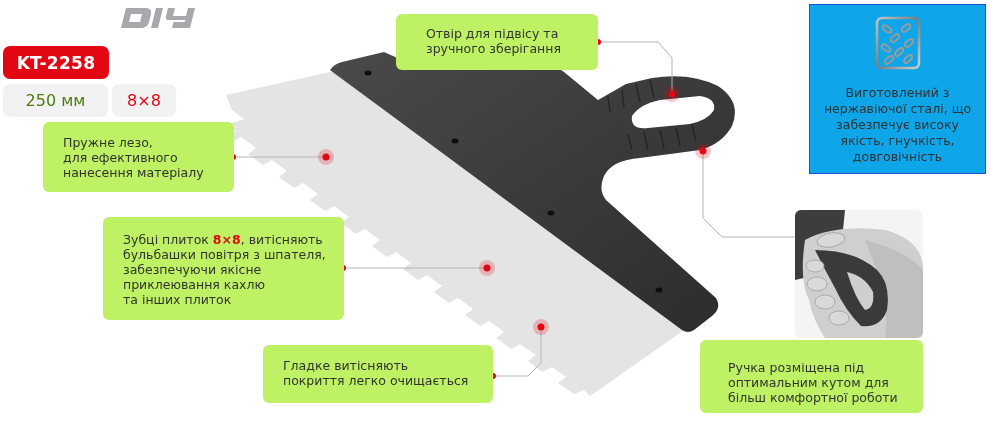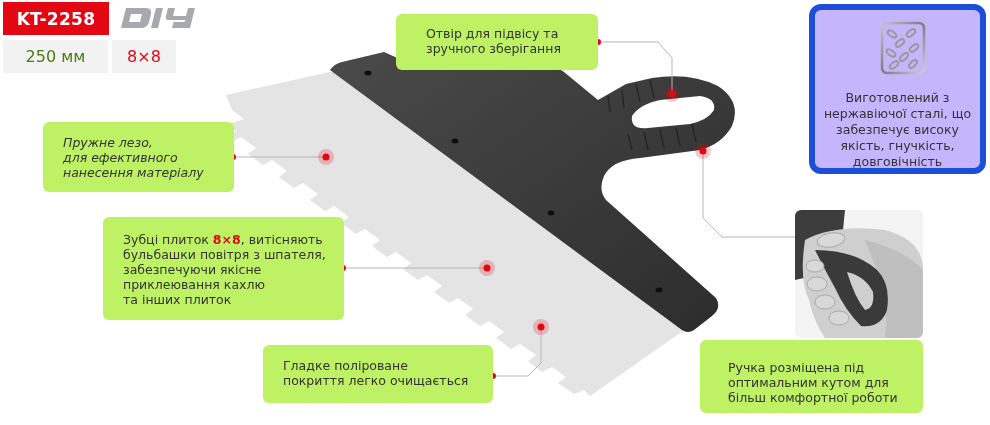--- a/index.html
+++ b/index.html
@@ -1,40 +1,40 @@
 <!DOCTYPE html>
 <html><head>
 <meta charset="utf-8">
 <style>
   * { box-sizing: border-box; margin: 0; padding: 0; }
   html, body { width: 990px; height: 425px; background: #ffffff; overflow: hidden; }
   body { position: relative; font-family: "DejaVu Sans", "Liberation Sans", sans-serif; color: #3a3a3a; }
 
-  .badge { position: absolute; border-radius: 0; display: flex; align-items: center; justify-content: center; font-weight: bold; }
+  .badge { position: absolute; border-radius: 7px; display: flex; align-items: center; justify-content: center; font-weight: bold; margin-top: 44px; }
   .badge-code { left: 3px; top: 2px; width: 106px; height: 33px; background: #e30613; color: #fff; font-size: 17px; letter-spacing: 0.3px; }
   .badge-size { left: 3px; top: 40px; width: 105px; height: 33px; background: #f2f2f2; color: #4d7c0f; font-size: 16px; font-weight: normal; }
   .badge-teeth { left: 112px; top: 40px; width: 64px; height: 33px; background: #f2f2f2; color: #e30613; font-size: 16px; font-weight: normal; }
 
   .diy-logo { position: absolute; left: 120px; top: 6px; }
 
   .callout { position: absolute; background: #bef264; border-radius: 6px; font-size: 12.5px; line-height: 15px; color: #333; padding: 0; }
   .callout .txt { position: absolute; white-space: pre-line; }
   .c-hole { left: 396px; top: 14px; width: 202px; height: 56px; }
   .c-hole .txt { left: 30px; top: 12px; }
   .c-blade { left: 43px; top: 122px; width: 191px; height: 70px; }
-  .c-blade .txt { left: 20px; top: 13px; font-style: italic; }
+  .c-blade .txt { left: 20px; top: 13px; }
   .c-teeth { left: 103px; top: 217px; width: 141px; height: 103px; width: 241px; }
   .c-teeth .txt { left: 20px; top: 15px; }
   .c-teeth .hl { color: #e30613; font-weight: bold; }
   .c-smooth { left: 263px; top: 345px; width: 230px; height: 58px; }
   .c-smooth .txt { left: 20px; top: 13px; }
   .c-handle { left: 700px; top: 340px; width: 223px; height: 73px; }
   .c-handle .txt { left: 28px; top: 20px; }
 
-  .c-steel { position: absolute; left: 809px; top: 4px; width: 177px; height: 170px; background: #c4b5fd; border: 6px solid #1d4ed8; border-radius: 12px; }
+  .c-steel { position: absolute; left: 809px; top: 4px; width: 177px; height: 170px; background: #0ea5e9; border: 1px solid #1d4ed8; border-radius: 0; }
   .c-steel .txt { position: absolute; left: 0; width: 100%; top: 80px; text-align: center; font-size: 12.5px; line-height: 16px; color: #333; white-space: pre-line; }
   .c-steel .steel-icon { position: absolute; left: 65px; top: 11px; }
 
   .photo { position: absolute; left: 795px; top: 210px; width: 128px; height: 128px; background: #f4f4f4; border-radius: 6px; overflow: hidden; }
 
   .stage { position: absolute; left: 0; top: 0; }
 </style>
 </head>
 <body>
 
@@ -149,21 +149,21 @@
 
 <div class="callout c-teeth">
   <span class="txt"><span>Зубці плиток </span><span class="hl">8×8</span><span>, витісняють
 бульбашки повітря з шпателя,
 забезпечуючи якісне
 приклеювання кахлю
 та інших плиток</span></span>
 </div>
 
 <div class="callout c-smooth">
-  <span class="txt">Гладке поліроване
+  <span class="txt">Гладке витісняють
 покриття легко очищається</span>
 </div>
 
 <div class="c-steel">
   <svg class="steel-icon" width="46" height="54" viewBox="0 0 46 54">
     <defs>
       <linearGradient id="frameGrad" x1="0" y1="0" x2="1" y2="1">
         <stop offset="0" stop-color="#c4c4c4"></stop>
         <stop offset="0.5" stop-color="#7c7c7c"></stop>
         <stop offset="1" stop-color="#d0d0d0"></stop>

